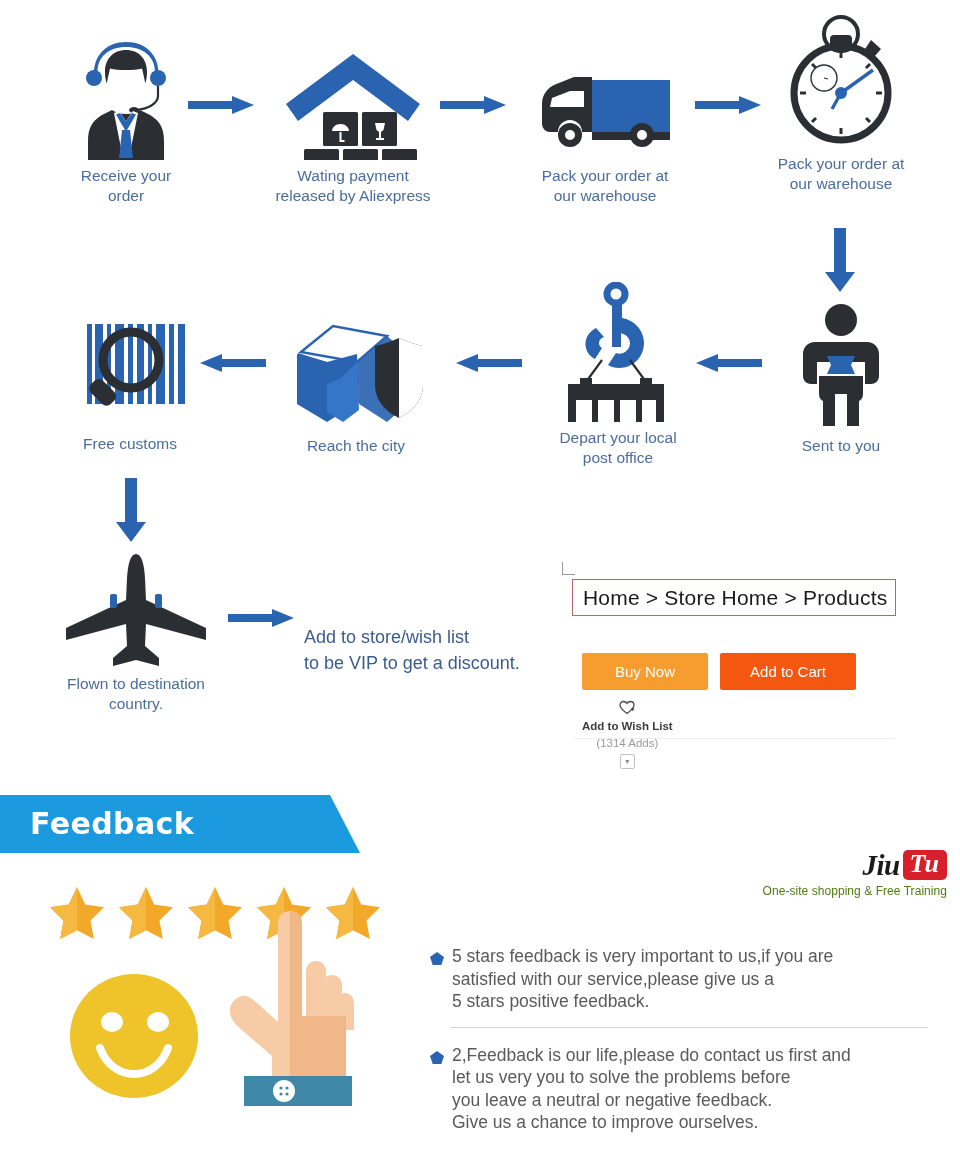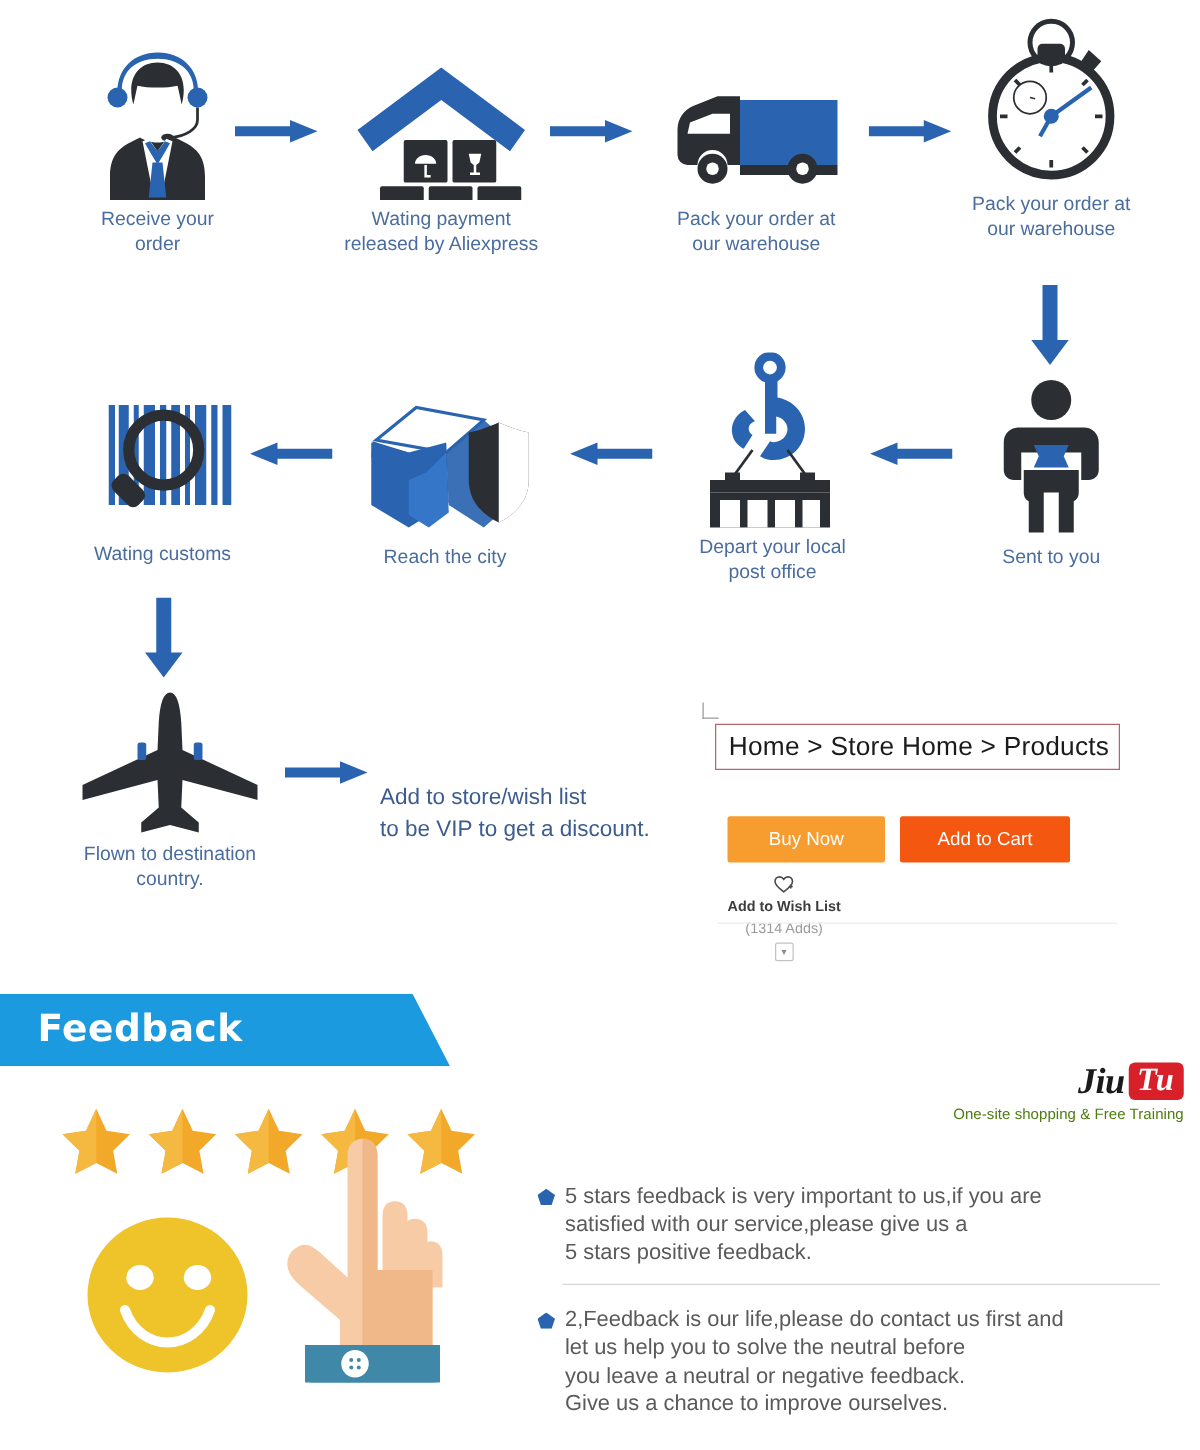--- a/index.html
+++ b/index.html
@@ -285,21 +285,21 @@
           <rect x="83" y="16" width="4" height="80"></rect>
             <rect x="91" y="16" width="9" height="80"></rect>
           <rect x="104" y="16" width="5" height="80"></rect>
             <rect x="113" y="16" width="7" height="80"></rect>
         </g>
         <circle cx="66" cy="52" r="28" fill="none" stroke="#2b2f33" stroke-width="9"></circle>
         <circle cx="66" cy="52" r="21" fill="#ffffff" opacity=".0"></circle>
         <rect x="24" y="76" width="28" height="17" rx="6" fill="#2b2f33" transform="rotate(45 38 84)"></rect>
       </svg>
     </div>
-    <div class="cap">Wating customs</div>
+    <div class="cap">Free customs</div>
   </div>
 
   <div class="arrow-v" style="left:115px;top:478px;">
     <svg width="32" height="66" viewBox="0 0 32 66">
         <path d="M10 0h12v44h9L16 64 1 44h9z" fill="#2a64b0"></path>
       </svg>
   </div>
 
   <div class="step" style="left:46px;top:548px;width:180px;">
     <div class="art" style="height:120px;">
@@ -443,19 +443,19 @@
 
     <div class="fb-sep"></div>
 
     <div class="fb-item">
       <span class="fb-bullet">
         <svg width="14" height="13" viewBox="0 0 14 13">
             <path d="M7 0l7 5-2.7 8H2.7L0 5z" fill="#2a64b0"></path>
           </svg>
       </span>
       <div class="fb-text">2,Feedback is our life,please do contact us first and
-let us help you to solve the neutral  before
+let us very you to solve the problems  before
 you leave a neutral or negative feedback.
 Give us a chance to improve ourselves.</div>
     </div>
   </div>
 
 </div>
 
 </body></html>

